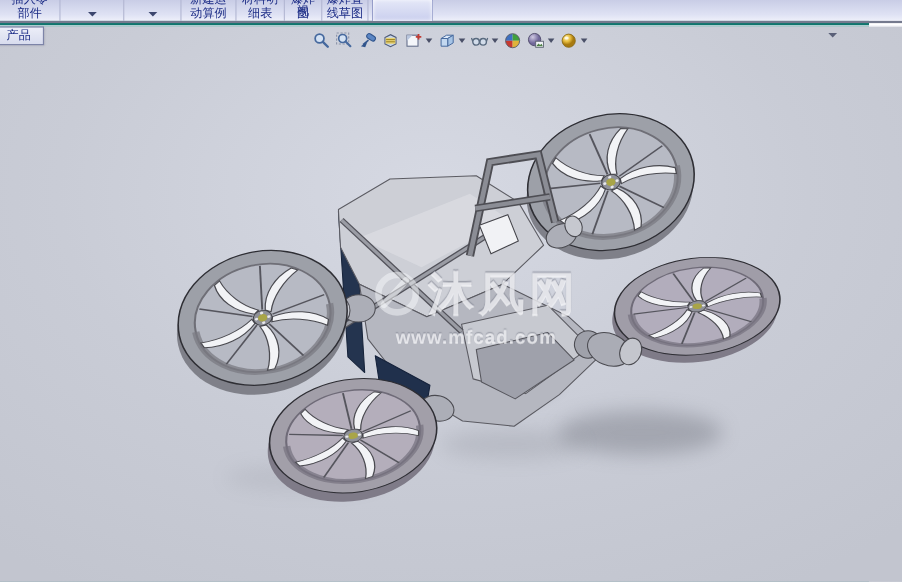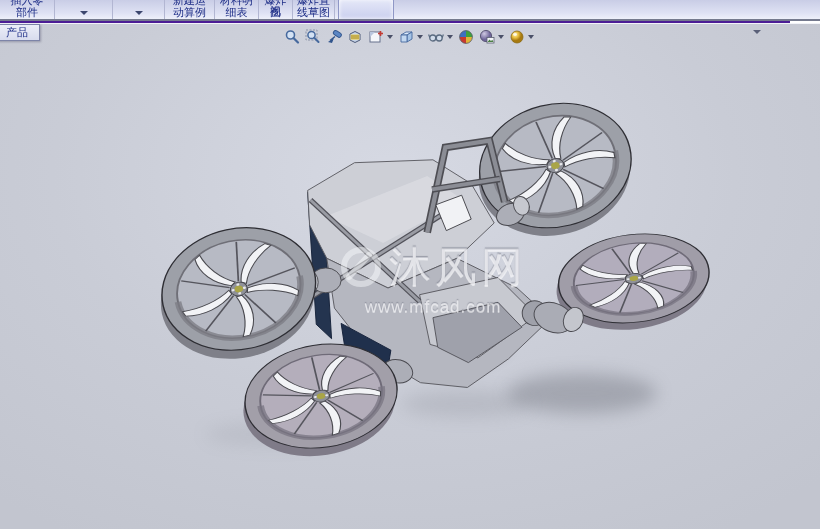--- a/index.html
+++ b/index.html
@@ -1,18 +1,18 @@
 <!DOCTYPE html>
 <html><head>
 <meta charset="utf-8">
 <style>
   * { margin:0; padding:0; box-sizing:border-box; }
   html,body { width:820px; height:529px; overflow:hidden;
     font-family:"Liberation Sans","DejaVu Sans",sans-serif; }
-  #stage { position:relative; width:790px; height:529px; background:#4c1d95; }
+  #stage { position:relative; width:790px; height:529px; background:#0f766e; }
 
   
   #cmdbar { position:absolute; left:0; top:0; width:820px; height:21px;
     background:linear-gradient(#c9cde6,#dfe2f4 70%,#eef0fa);
     border-bottom:2px solid #757a8e; display:flex; align-items:flex-end; }
   .cmd-btn { position:relative; height:21px; overflow:hidden; display:flex;
     flex-direction:column; justify-content:flex-end; align-items:center;
     color:#1c2c86; font-size:11px; line-height:11px; text-align:center;
     border-right:1px solid #b2b6d2; padding:0 4px; cursor:pointer; }
   .cmd-btn .l1 { margin-top:-9px; height:11px; }
@@ -44,24 +44,24 @@
     border-right:3px solid transparent; border-top:4px solid #4a5068;
     margin-left:-1px; cursor:pointer; }
   #hud-overflow { position:absolute; left:753px; top:6px; width:0; height:0;
     border-left:4px solid transparent; border-right:4px solid transparent;
     border-top:4px solid #5a6078; cursor:pointer; }
 
   
   #watermark { position:absolute; left:318px; top:215px; width:230px;
     text-align:center; pointer-events:none; }
   #wm-row { display:flex; align-items:center; justify-content:center; gap:6px; }
-  #wm-title { font-size:42px; font-weight:normal; letter-spacing:4px;
+  #wm-title { font-size:42px; font-weight:bold; letter-spacing:4px;
     color:rgba(248,249,252,.45);
     text-shadow:0 1px 0 rgba(255,255,255,.55), 0 -1px 1px rgba(90,95,110,.45); }
-  #wm-url { font-size:17px; font-weight:normal; letter-spacing:1px; margin-top:2px;
+  #wm-url { font-size:17px; font-weight:bold; letter-spacing:1px; margin-top:2px;
     color:rgba(245,246,250,.55);
     text-shadow:0 1px 0 rgba(255,255,255,.5), 0 -1px 1px rgba(90,95,110,.4); }
 </style>
 </head>
 <body>
 
 <div id="stage">
 
   <div id="cmdbar">
     <div class="cmd-btn" style="width:55px">

